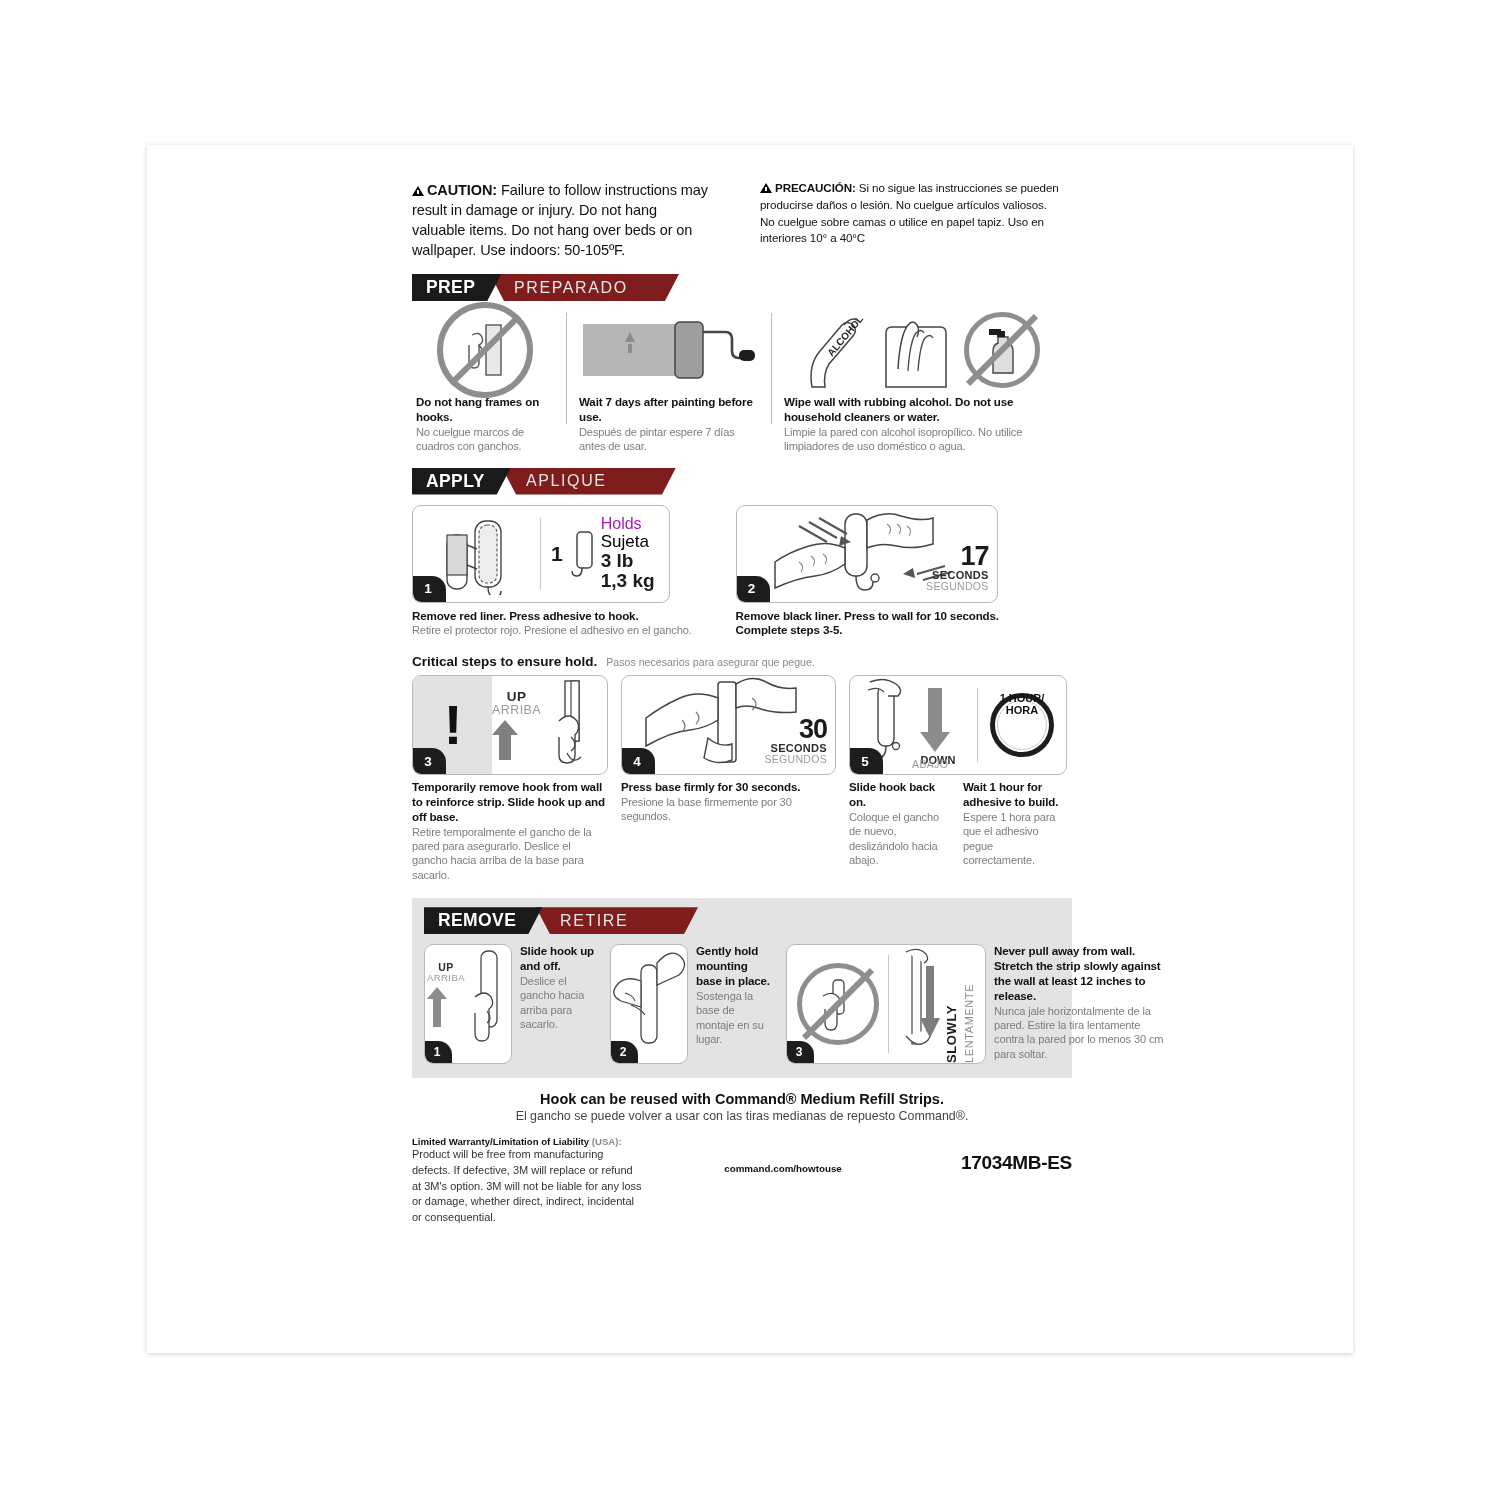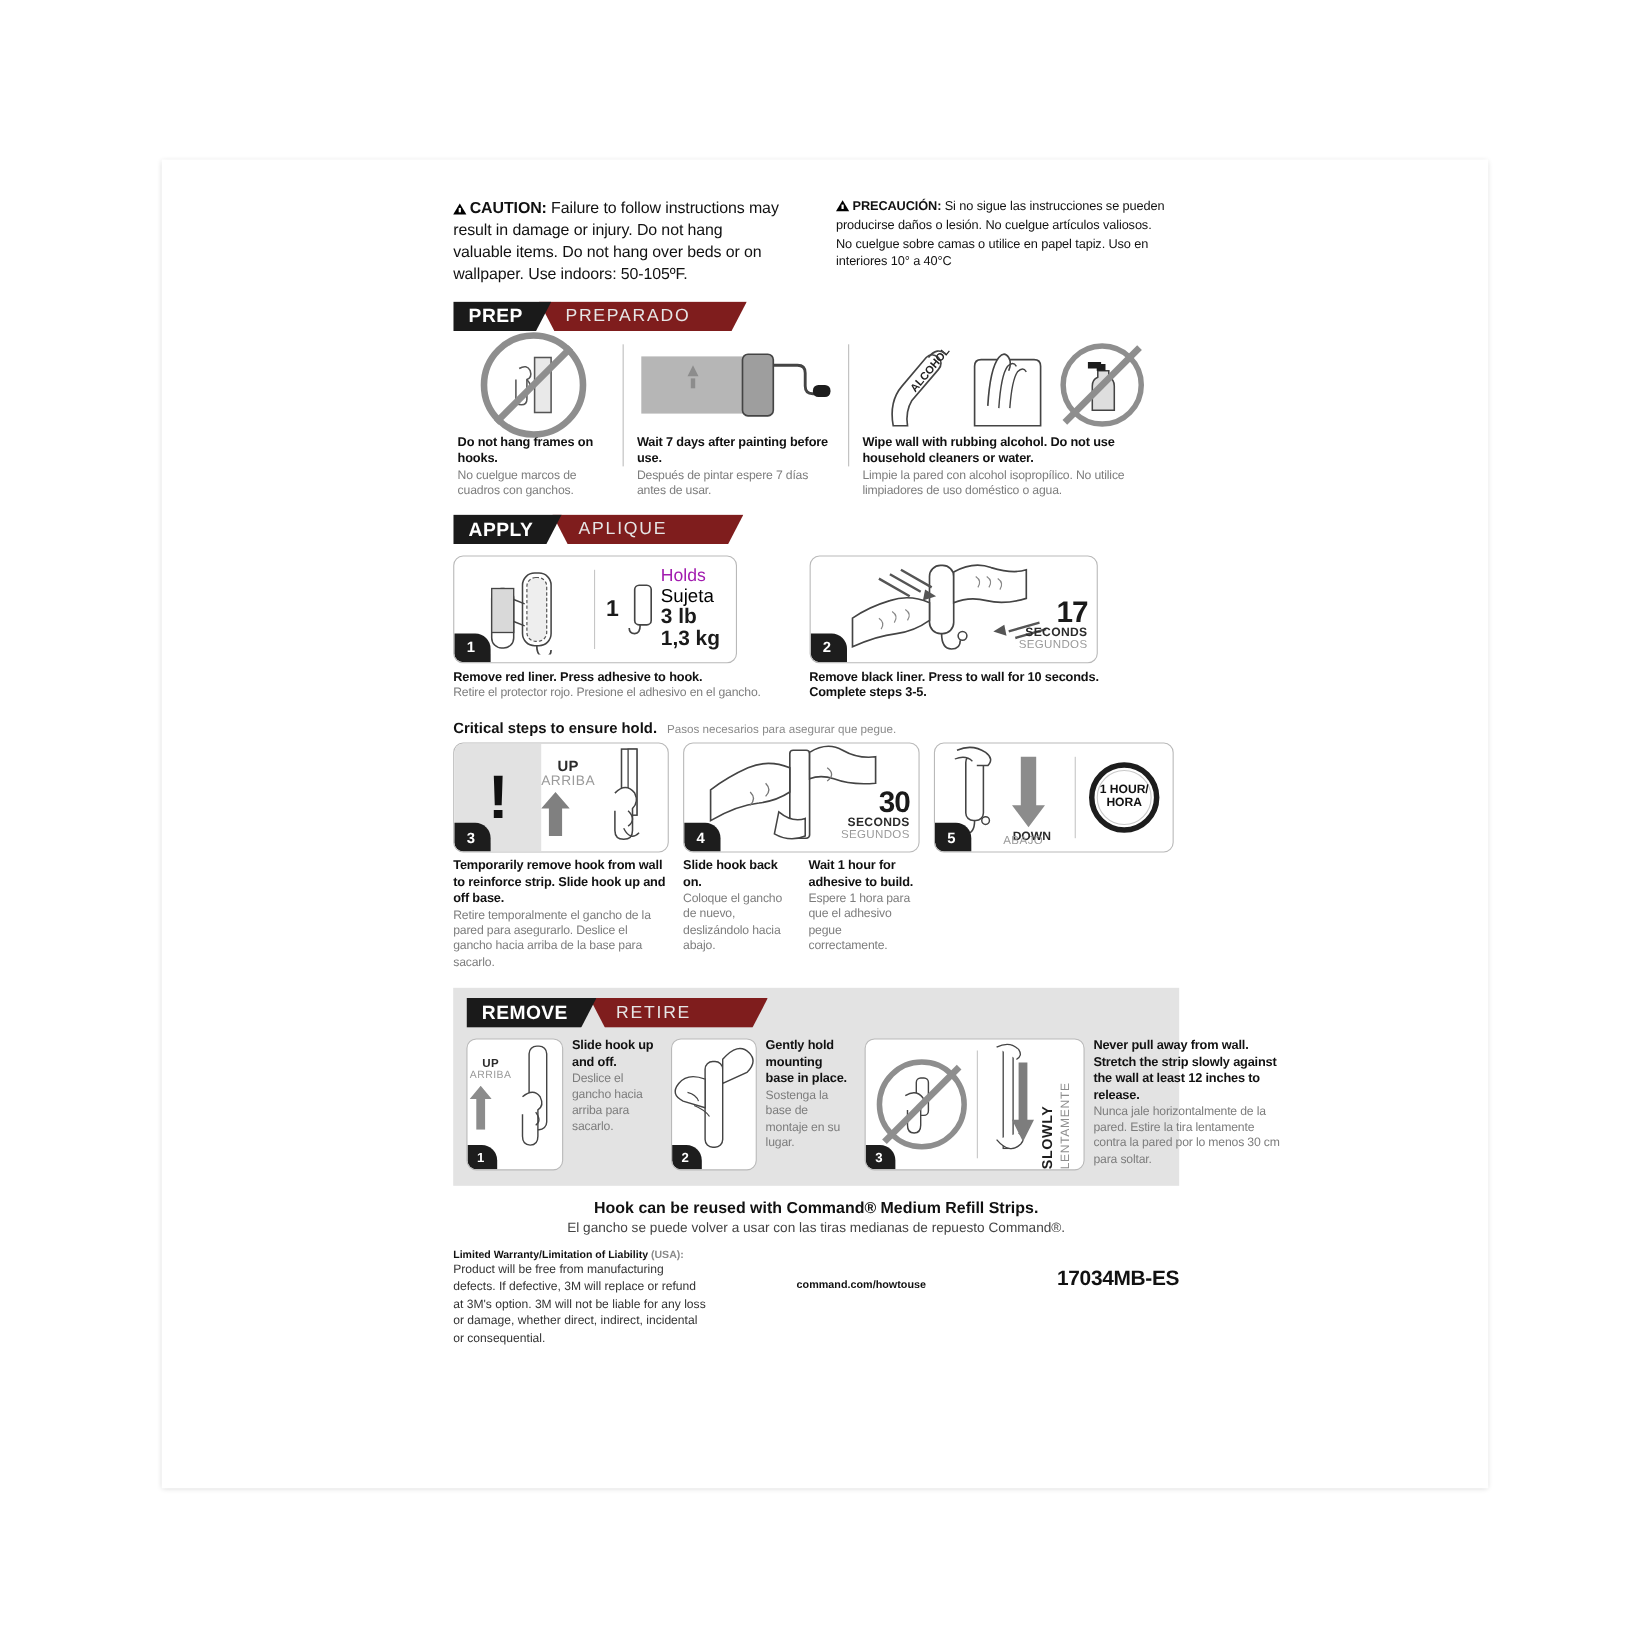--- a/index.html
+++ b/index.html
@@ -84,21 +84,21 @@
   .updown .d{font-size:12.5px;color:#9a9a9a;letter-spacing:.4px;}
   .p4{width:215px;height:100px;position:relative;}
   .p5{width:218px;height:100px;display:flex;}
   .p5 .l{flex:1;position:relative;}
   .p5 .sep{width:1px;background:#c6c6c6;margin:12px 0;}
   .p5 .r{width:88px;display:flex;align-items:center;justify-content:center;}
   .clockwrap{position:relative;width:64px;height:64px;}
   .clockwrap .ring{position:absolute;inset:0;border:5px solid #1d1d1d;border-radius:50%;}
   .clockwrap .ring2{position:absolute;inset:7px;border:1.5px solid #c9c9c9;border-radius:50%;}
   .clocktxt{position:absolute;inset:0;display:flex;flex-direction:column;align-items:center;
-            justify-content:center;font-size:11px;font-weight:bold;color:#111;line-height:1.08;}
+            font-size:11px;font-weight:bold;color:#111;line-height:1.08;}
   .caps345{display:flex;gap:13px;margin-top:5px;}
   .caps345 .c3{width:196px;}
   .caps345 .c4{width:215px;}
   .caps345 .c5{width:218px;display:flex;gap:10px;}
   .caps345 .c5 div{width:104px;}
 
   
   .removebox{background:#e3e3e3;padding:9px 12px 14px;margin-top:16px;}
   .rrow{display:flex;gap:12px;align-items:flex-start;}
   .rcell{display:flex;gap:8px;}
@@ -358,20 +358,24 @@
         </div>
       </div>
     </div>
   </div>
 
   <div class="caps345">
     <div class="c3">
       <div class="cap-en">Temporarily remove hook from wall to reinforce strip. Slide hook up and off base.</div>
       <div class="cap-es">Retire temporalmente el gancho de la pared para asegurarlo. Deslice el gancho hacia arriba de la base para sacarlo.</div>
     </div>
+    <div class="c4">
+      <div class="cap-en">Press base firmly for 30 seconds.</div>
+      <div class="cap-es">Presione la base firmemente por 30 segundos.</div>
+    </div>
     <div class="c5">
       <div>
         <div class="cap-en">Slide hook back on.</div>
         <div class="cap-es">Coloque el gancho de nuevo, deslizándolo hacia abajo.</div>
       </div>
       <div>
         <div class="cap-en">Wait 1 hour for adhesive to build.</div>
         <div class="cap-es">Espere 1 hora para que el adhesivo pegue correctamente.</div>
       </div>
     </div>

